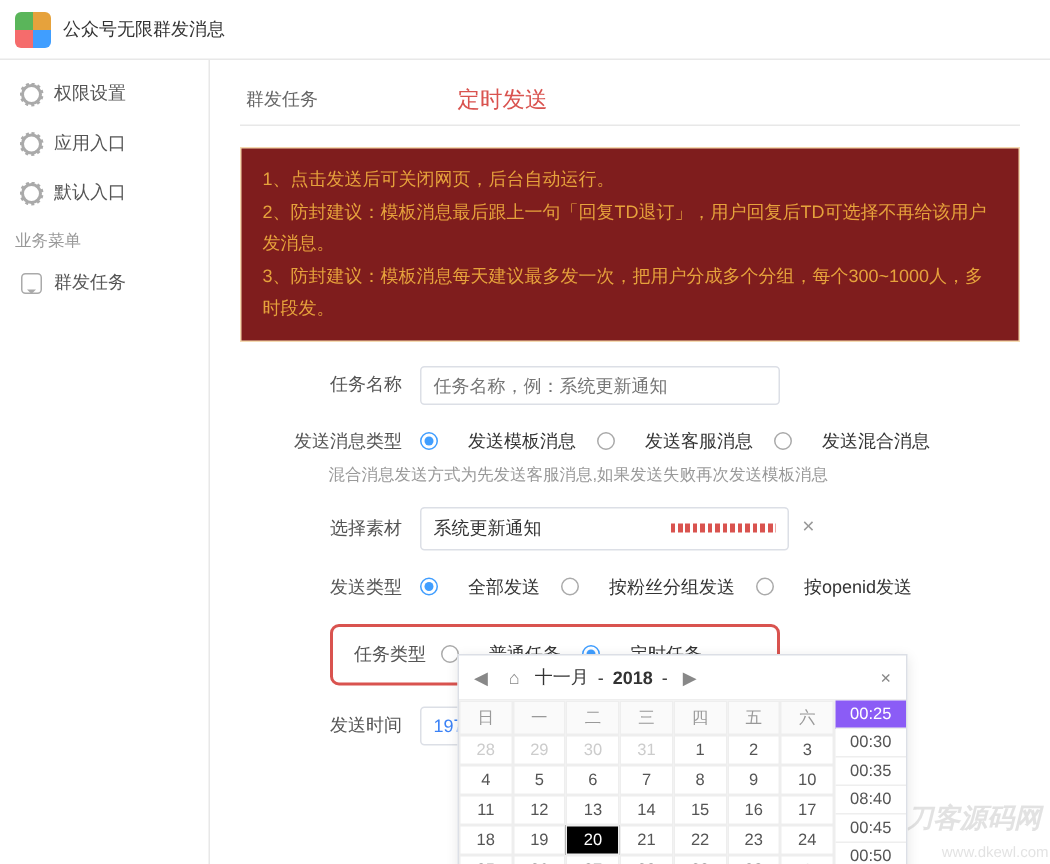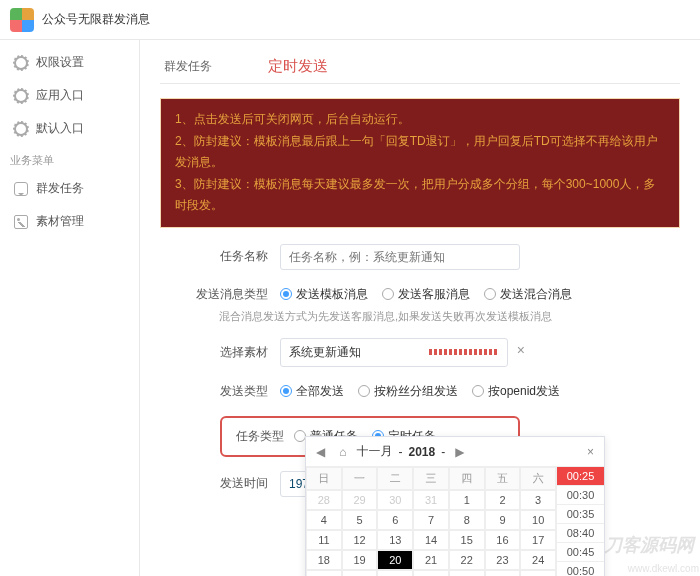--- a/index.html
+++ b/index.html
@@ -20,51 +20,51 @@
 .bubble{border:1.5px solid #aaa;border-radius:3px;position:relative}
 .bubble:after{content:"";position:absolute;bottom:-4px;left:3px;border:3px solid transparent;border-top-color:#aaa}
 .image{border:1.5px solid #aaa;border-radius:2px;position:relative}
 .image:before{content:"";position:absolute;top:2px;left:2px;width:3px;height:3px;border-radius:50%;background:#aaa}
 .image:after{content:"";position:absolute;bottom:1px;left:1px;right:1px;height:5px;background:linear-gradient(45deg,transparent 40%,#aaa 40%,#aaa 60%,transparent 60%)}
 .section-label{color:#999;padding:8px 10px 4px;font-size:11px}
 .content{flex:1;padding:10px 20px;overflow:hidden}
 .tabs{display:flex;align-items:center;border-bottom:1px solid #e8e8e8;margin-bottom:14px}
 .tab{padding:8px 4px;margin-right:30px;color:#666;cursor:pointer}
 .tab.active{color:#333;border-bottom:2px solid #409eff}
-.highlight-title{color:#d9534f;font-size:15px;margin-left:22px}
+.highlight-title{color:#d9534f;font-size:15px;margin-left:59px}
 .notice{border:1px solid #f5dab1;background:#7f1d1d;padding:10px 14px;margin-bottom:16px}
 .notice p{color:#e6a23c;line-height:1.8;font-size:12px}
 .form-row{display:flex;align-items:center;margin-bottom:16px}
 .form-label{width:120px;text-align:right;color:#555;padding-right:12px}
-.text-input{border:1px solid #dcdfe6;border-radius:3px;padding:5px 8px;width:240px;color:#0c4a6e}
+.text-input{border:1px solid #dcdfe6;border-radius:3px;padding:5px 8px;width:240px;color:#3b82f6}
 .radio-group{display:flex;align-items:center;gap:14px}
-.radio{display:flex;align-items:center;gap:4px;cursor:pointer}
+.radio{display:flex;align-items:center;gap:20px;cursor:pointer}
 .radio-dot{width:12px;height:12px;border:1px solid #aaa;border-radius:50%;display:inline-flex;align-items:center;justify-content:center}
 .radio.checked .radio-dot{border-color:#409eff}
 .radio.checked .radio-dot:after{content:"";width:6px;height:6px;background:#409eff;border-radius:50%}
 .hint{color:#999;font-size:11px;margin-left:59px;margin-top:-10px;margin-bottom:14px}
-.select-box{border:1px solid #dcdfe6;border-radius:3px;padding:5px 8px;width:228px;display:flex;align-items:center;justify-content:space-between;position:relative}
+.select-box{border:1px solid #dcdfe6;border-radius:3px;padding:5px 8px;width:246px;display:flex;align-items:center;justify-content:space-between;position:relative}
 .select-thumb{width:70px;height:14px;position:relative}
 .select-thumb:before{content:"";position:absolute;left:0;right:0;top:4px;height:6px;background:repeating-linear-gradient(90deg,#d9534f 0 3px,transparent 3px 5px)}
 .close-x{color:#999;font-size:14px;position:absolute;right:-18px;top:3px}
 .task-type-box{border:2px solid #d9534f;border-radius:6px;padding:10px 12px;display:flex;align-items:center;margin-left:60px;width:300px;margin-bottom:14px}
 .task-type-box .form-label{width:60px;padding-right:10px}
 .calendar{position:absolute;left:305px;top:436px;width:300px;border:1px solid #dcdfe6;background:#fff;box-shadow:0 2px 8px rgba(0,0,0,0.1);z-index:10}
 .cal-head{display:flex;align-items:center;justify-content:center;gap:6px;padding:6px;border-bottom:1px solid #eee}
 .cal-nav{color:#888;cursor:pointer;padding:0 4px}
 .cal-body{display:flex}
 .cal-grid{flex:1}
 .cal-row{display:flex}
 .cal-cell{flex:1;text-align:center;padding:3px 0;border:0.5px solid #eee;font-size:11px;color:#555;cursor:pointer}
 .cal-cell.hd{color:#999;background:#fafafa}
 .cal-cell.muted{color:#ccc}
 .cal-cell.sel{background:#000000;color:#fff}
 .cal-times{width:48px;border-left:1px solid #eee}
 .time-cell{text-align:center;padding:3px 0;border-bottom:1px solid #eee;font-size:11px;color:#555;cursor:pointer}
-.time-cell.sel{background:#ef4444;color:#fff}
+.time-cell.sel{background:#8b5cf6;color:#fff}
 .wm{position:absolute;right:6px;bottom:19px;color:#ccc;font-size:18px;font-style:italic;font-weight:bold;opacity:0.55}
 .wm-url{position:absolute;right:1px;bottom:2px;color:#ccc;font-size:10px;opacity:0.55}
 </style>
 </head>
 <body>
 
 <div class="header">
   <div class="logo">
       <span></span>
       <span></span>
@@ -85,24 +85,20 @@
         <span>应用入口</span>
       </div>
     <div class="side-item">
         <span class="ic gear"></span>
         <span>默认入口</span>
       </div>
     <div class="section-label">业务菜单</div>
     <div class="side-item">
         <span class="ic bubble"></span>
         <span>群发任务</span>
-      </div>
-    <div class="side-item">
-        <span class="ic image"></span>
-        <span>素材管理</span>
       </div>
   </div>
 
   <div class="content">
     <div class="tabs">
       <div class="tab">群发任务</div>
       <div class="highlight-title">定时发送</div>
     </div>
 
     <div class="notice">

